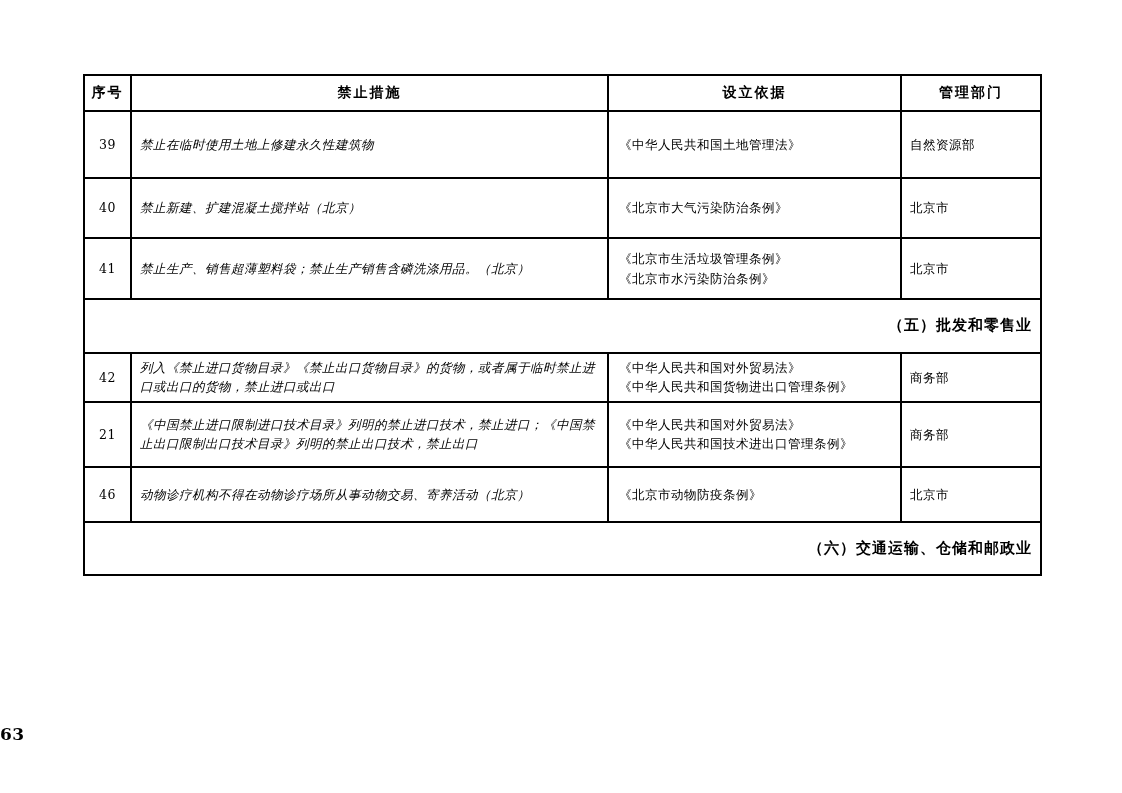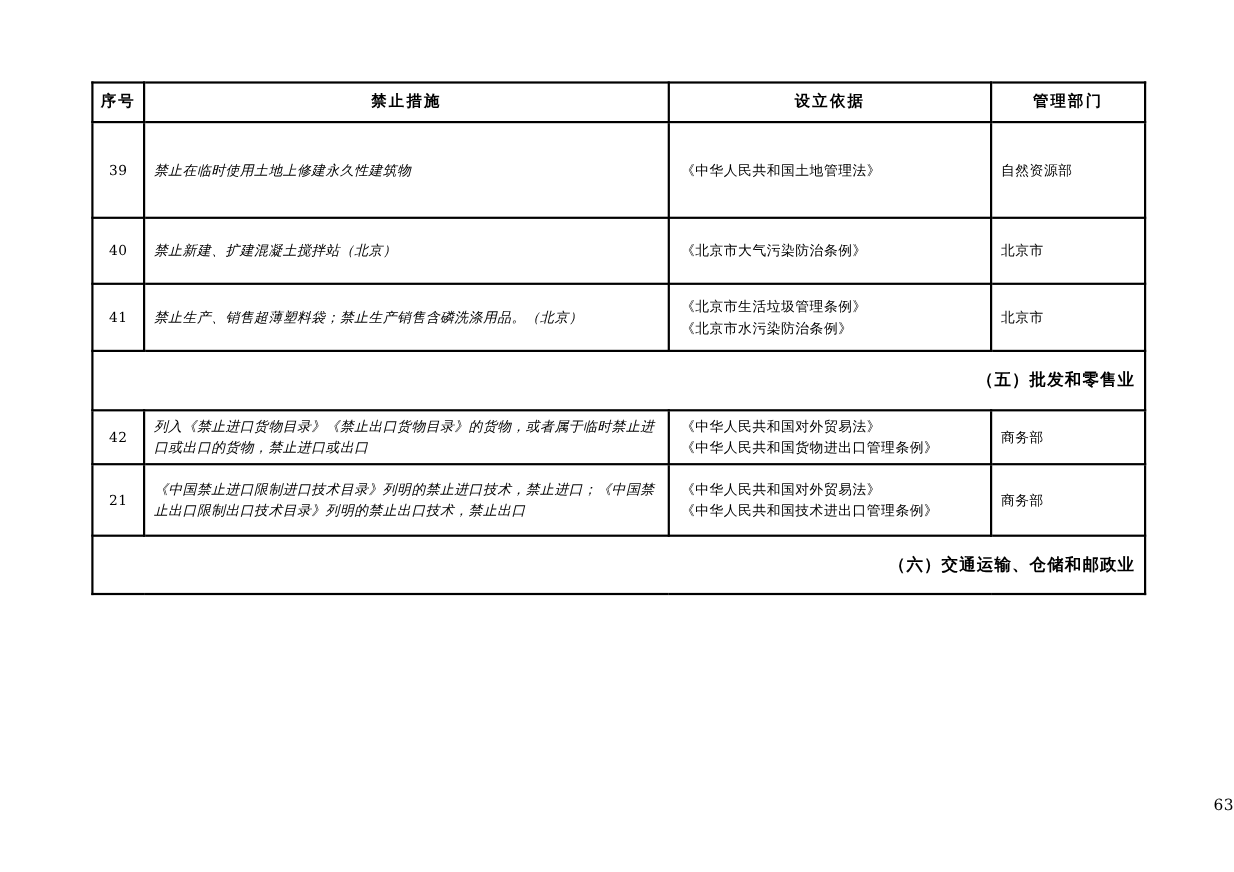--- a/index.html
+++ b/index.html
@@ -47,23 +47,24 @@
     font-weight: bold;
     text-align: right;
     padding: 6px 8px 6px 6px;
     letter-spacing: 1px;
   }
   .basis-line { display: block; }
   .page-number {
     position: absolute;
     left: 0; right: 0;
     top: 724px;
-    text-align: right;
-    font-size: 14px;
+    text-align: left;
+    font-size: 17px;
     letter-spacing: 0.5px;
+    font-weight: bold;
   }
 </style>
 </head>
 <body>
 
 <div class="page">
 
   <table class="rules">
     <colgroup>
       <col style="width:47px">
@@ -73,21 +74,21 @@
     </colgroup>
     <thead>
       <tr>
         <th>序号</th>
         <th>禁止措施</th>
         <th>设立依据</th>
         <th>管理部门</th>
       </tr>
     </thead>
     <tbody>
-        <tr style="height: 87px;">
+        <tr style="height: 67px;">
           <td class="no-cell">39</td>
           <td class="measure-cell">禁止在临时使用土地上修建永久性建筑物</td>
           <td class="basis-cell">
             <span class="basis-line">《中华人民共和国土地管理法》</span>
           </td>
           <td class="dept-cell">自然资源部</td>
         </tr>
         <tr style="height: 60px;">
           <td class="no-cell">40</td>
           <td class="measure-cell">禁止新建、扩建混凝土搅拌站（北京）</td>
@@ -119,20 +120,28 @@
         </tr>
         <tr style="height: 65px;">
           <td class="no-cell">21</td>
           <td class="measure-cell">《中国禁止进口限制进口技术目录》列明的禁止进口技术，禁止进口；《中国禁止出口限制出口技术目录》列明的禁止出口技术，禁止出口</td>
           <td class="basis-cell">
             <span class="basis-line">《中华人民共和国对外贸易法》</span>
             <span class="basis-line">《中华人民共和国技术进出口管理条例》</span>
           </td>
           <td class="dept-cell">商务部</td>
         </tr>
+        <tr style="height: 55px;">
+          <td class="no-cell">46</td>
+          <td class="measure-cell">动物诊疗机构不得在动物诊疗场所从事动物交易、寄养活动（北京）</td>
+          <td class="basis-cell">
+            <span class="basis-line">《北京市动物防疫条例》</span>
+          </td>
+          <td class="dept-cell">北京市</td>
+        </tr>
         <tr class="section-row" style="height: 53px;">
           <td colspan="4">（六）交通运输、仓储和邮政业</td>
         </tr>
       </tbody>
   </table>
 
   <div class="page-number">63</div>
 
 </div>
 

